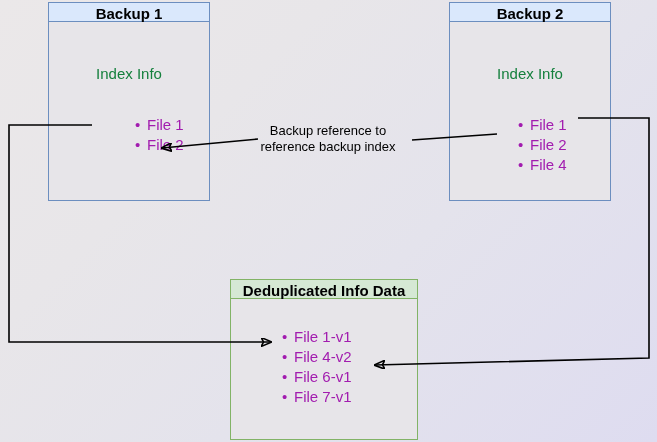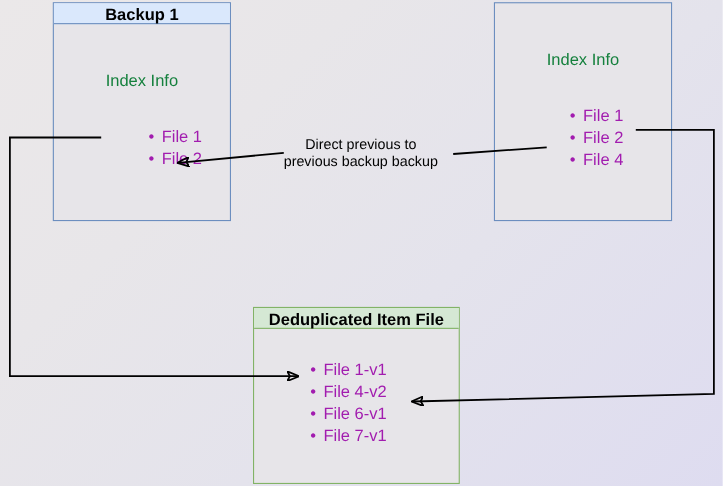--- a/index.html
+++ b/index.html
@@ -112,45 +112,46 @@
     <div class="node-body">
       <div class="index-title" style="top:43px;">Index Info</div>
       <ul class="file-list" style="left:80px; top:93px;">
         <li>File 1</li>
         <li>File 2</li>
       </ul>
     </div>
   </div>
 
   <div class="node blue-node" style="left:449px; top:2px; width:162px; height:199px;">
+    <div class="node-header">Backup 2</div>
     <div class="node-body">
       <div class="index-title" style="top:43px;">Index Info</div>
       <ul class="file-list" style="left:62px; top:93px;">
         <li>File 1</li>
         <li>File 2</li>
         <li>File 4</li>
       </ul>
     </div>
   </div>
 
   <div class="node green-node" style="left:230px; top:279px; width:188px; height:161px;">
-    <div class="node-header">Deduplicated Item File</div>
+    <div class="node-header">Deduplicated Info Data</div>
     <div class="node-body">
       <ul class="file-list" style="left:45px; top:28px;text-align:right;">
         <li>File 1-v1</li>
         <li>File 4-v2</li>
         <li>File 6-v1</li>
         <li>File 7-v1</li>
       </ul>
     </div>
   </div>
 
   <div class="edge-label" style="left:248px; top:123px; width:160px;">
-    <div>Direct previous to</div>
-    <div>previous backup backup</div>
+    <div>Backup reference to</div>
+    <div>reference backup index</div>
   </div>
 
   <svg class="edges" viewBox="0 0 657 442">
     <defs>
       <marker id="arrow" markerWidth="11" markerHeight="9" refX="10" refY="4.5" orient="auto" markerUnits="userSpaceOnUse">
         <path d="M0,0 L11,4.5 L0,9 L2.6,4.5 z" fill="#000000" stroke="none"></path>
       </marker>
     </defs>
 
     <line x1="497" y1="134" x2="412" y2="140"></line>

